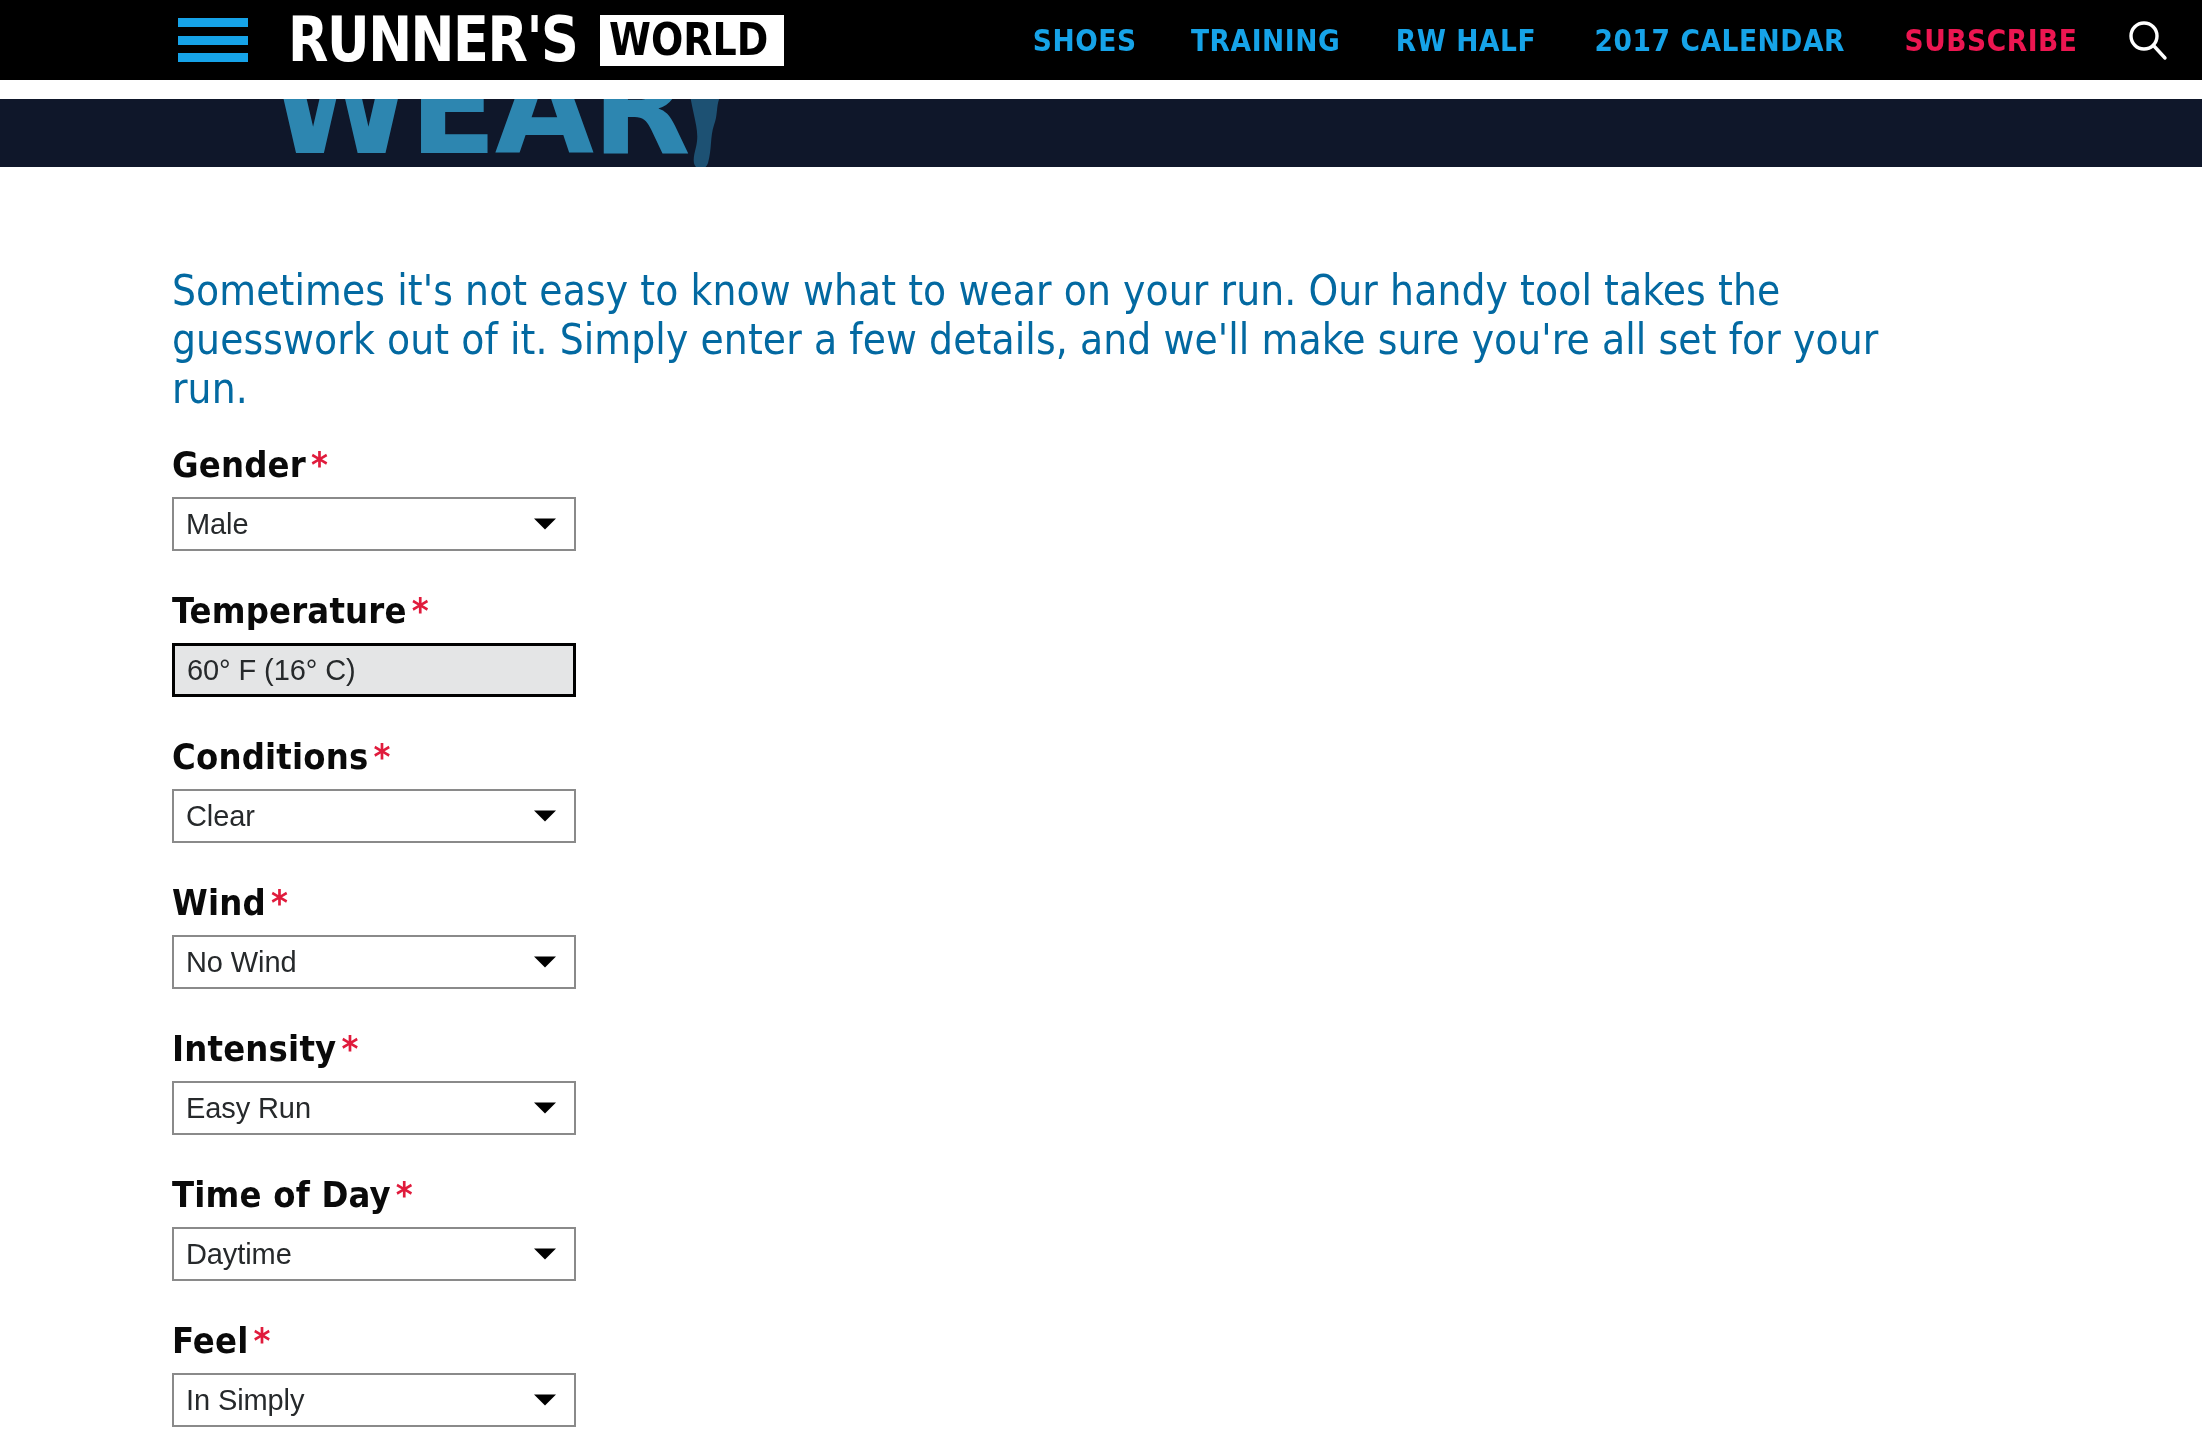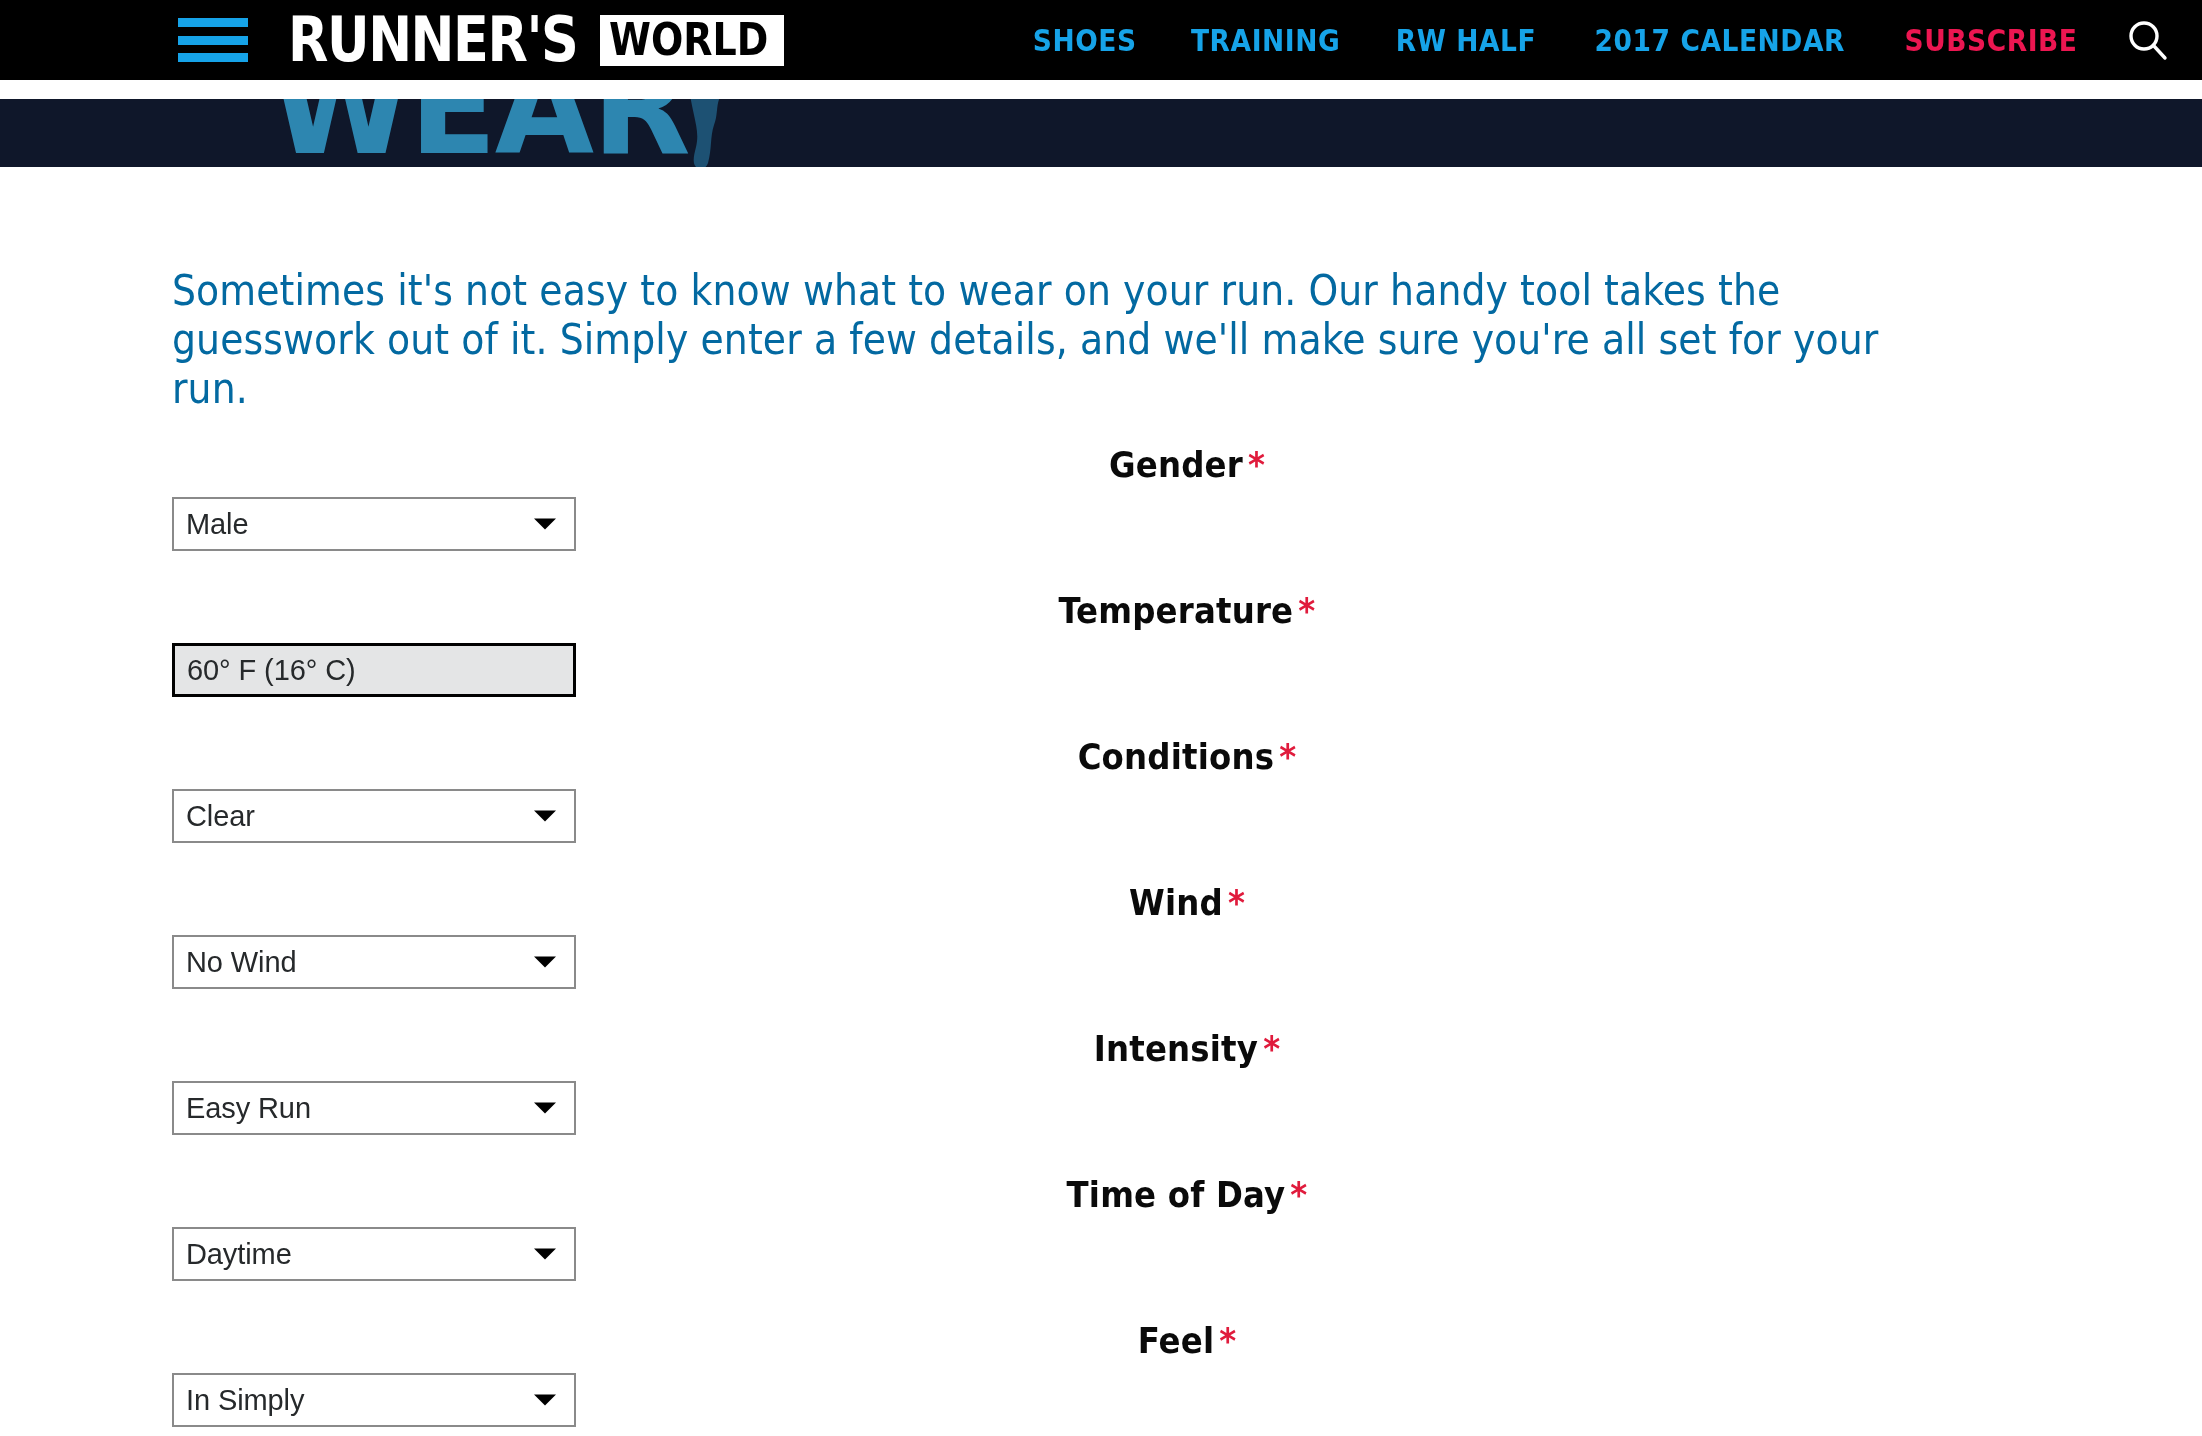--- a/index.html
+++ b/index.html
@@ -176,21 +176,20 @@
     font-family: "Liberation Sans Narrow", "DejaVu Sans Condensed", "Liberation Sans", sans-serif;
     font-size: 42px;
     line-height: 49px;
     color: #0369a1;
     max-width: 2070px;
     letter-spacing: 0.1px;
   }
 
   .form-wrap {
     padding: 34px 0 0 172px;
-    text-align: center;
   }
   .field {
     margin-bottom: 0;
   }
   .field-label {
     font-family: "Liberation Sans Narrow", "DejaVu Sans Condensed", "Liberation Sans", sans-serif;
     font-weight: bold;
     font-size: 36px;
     line-height: 36px;
     color: #0a0a0a;

